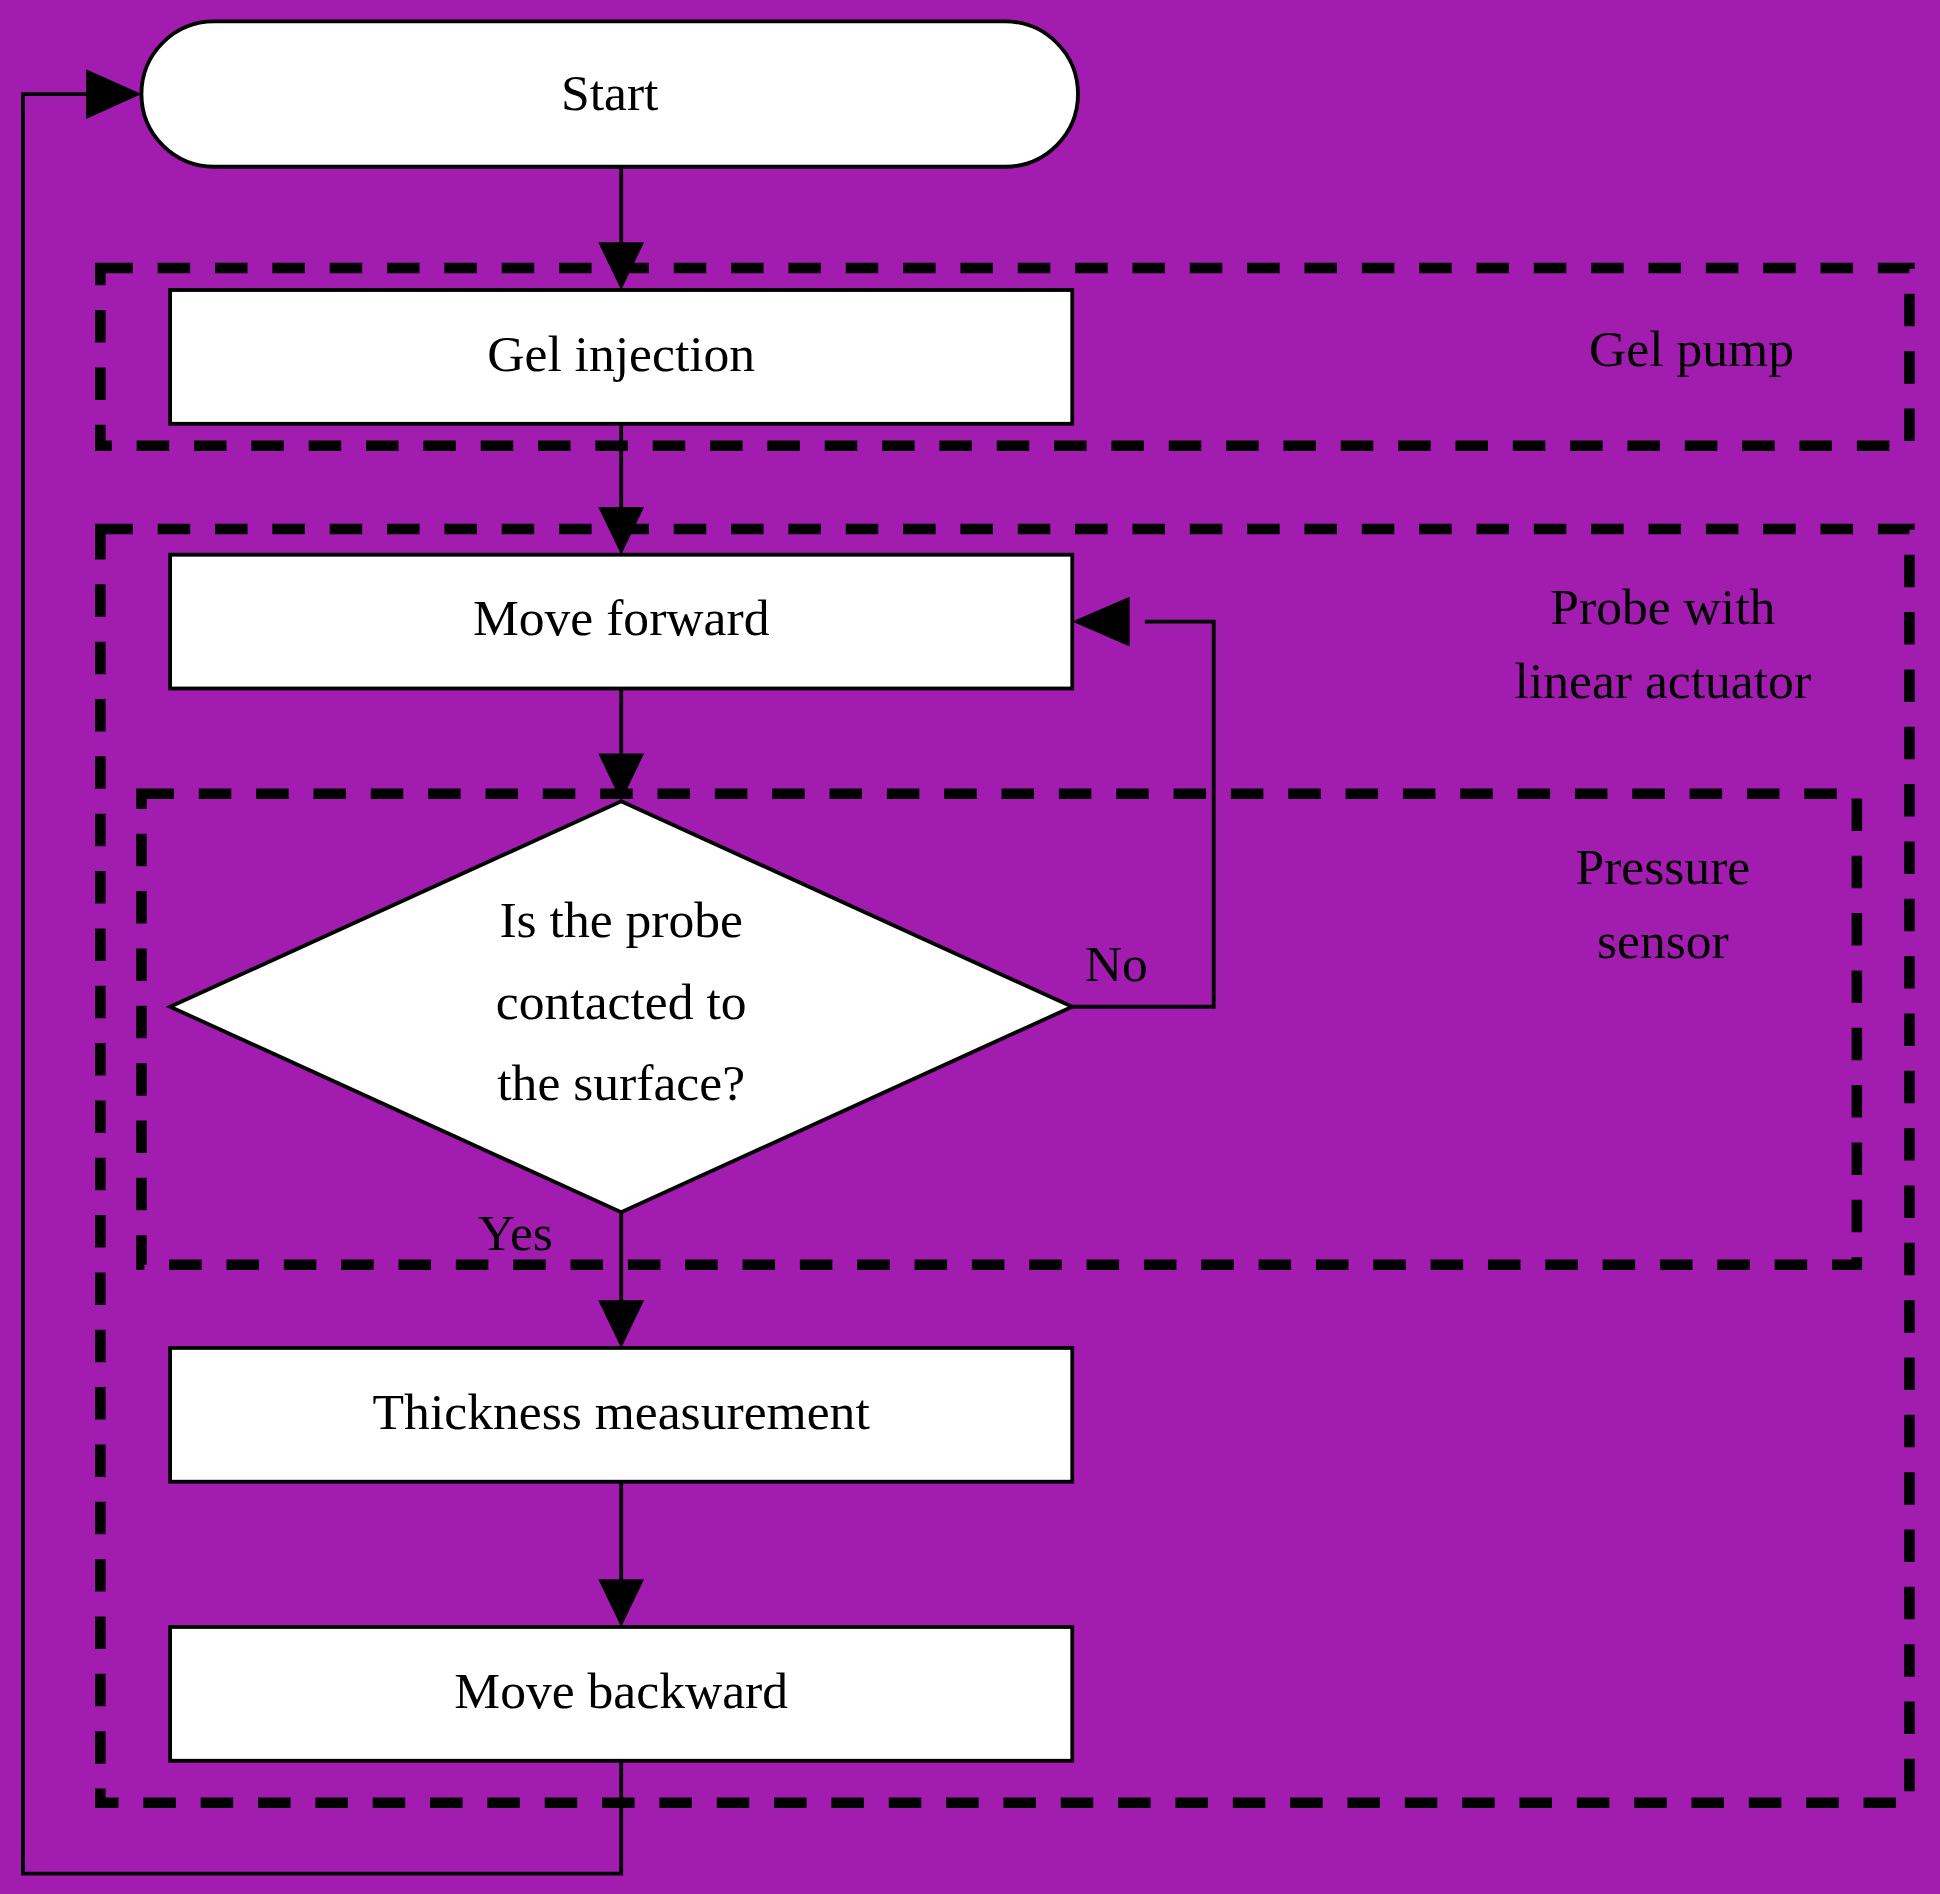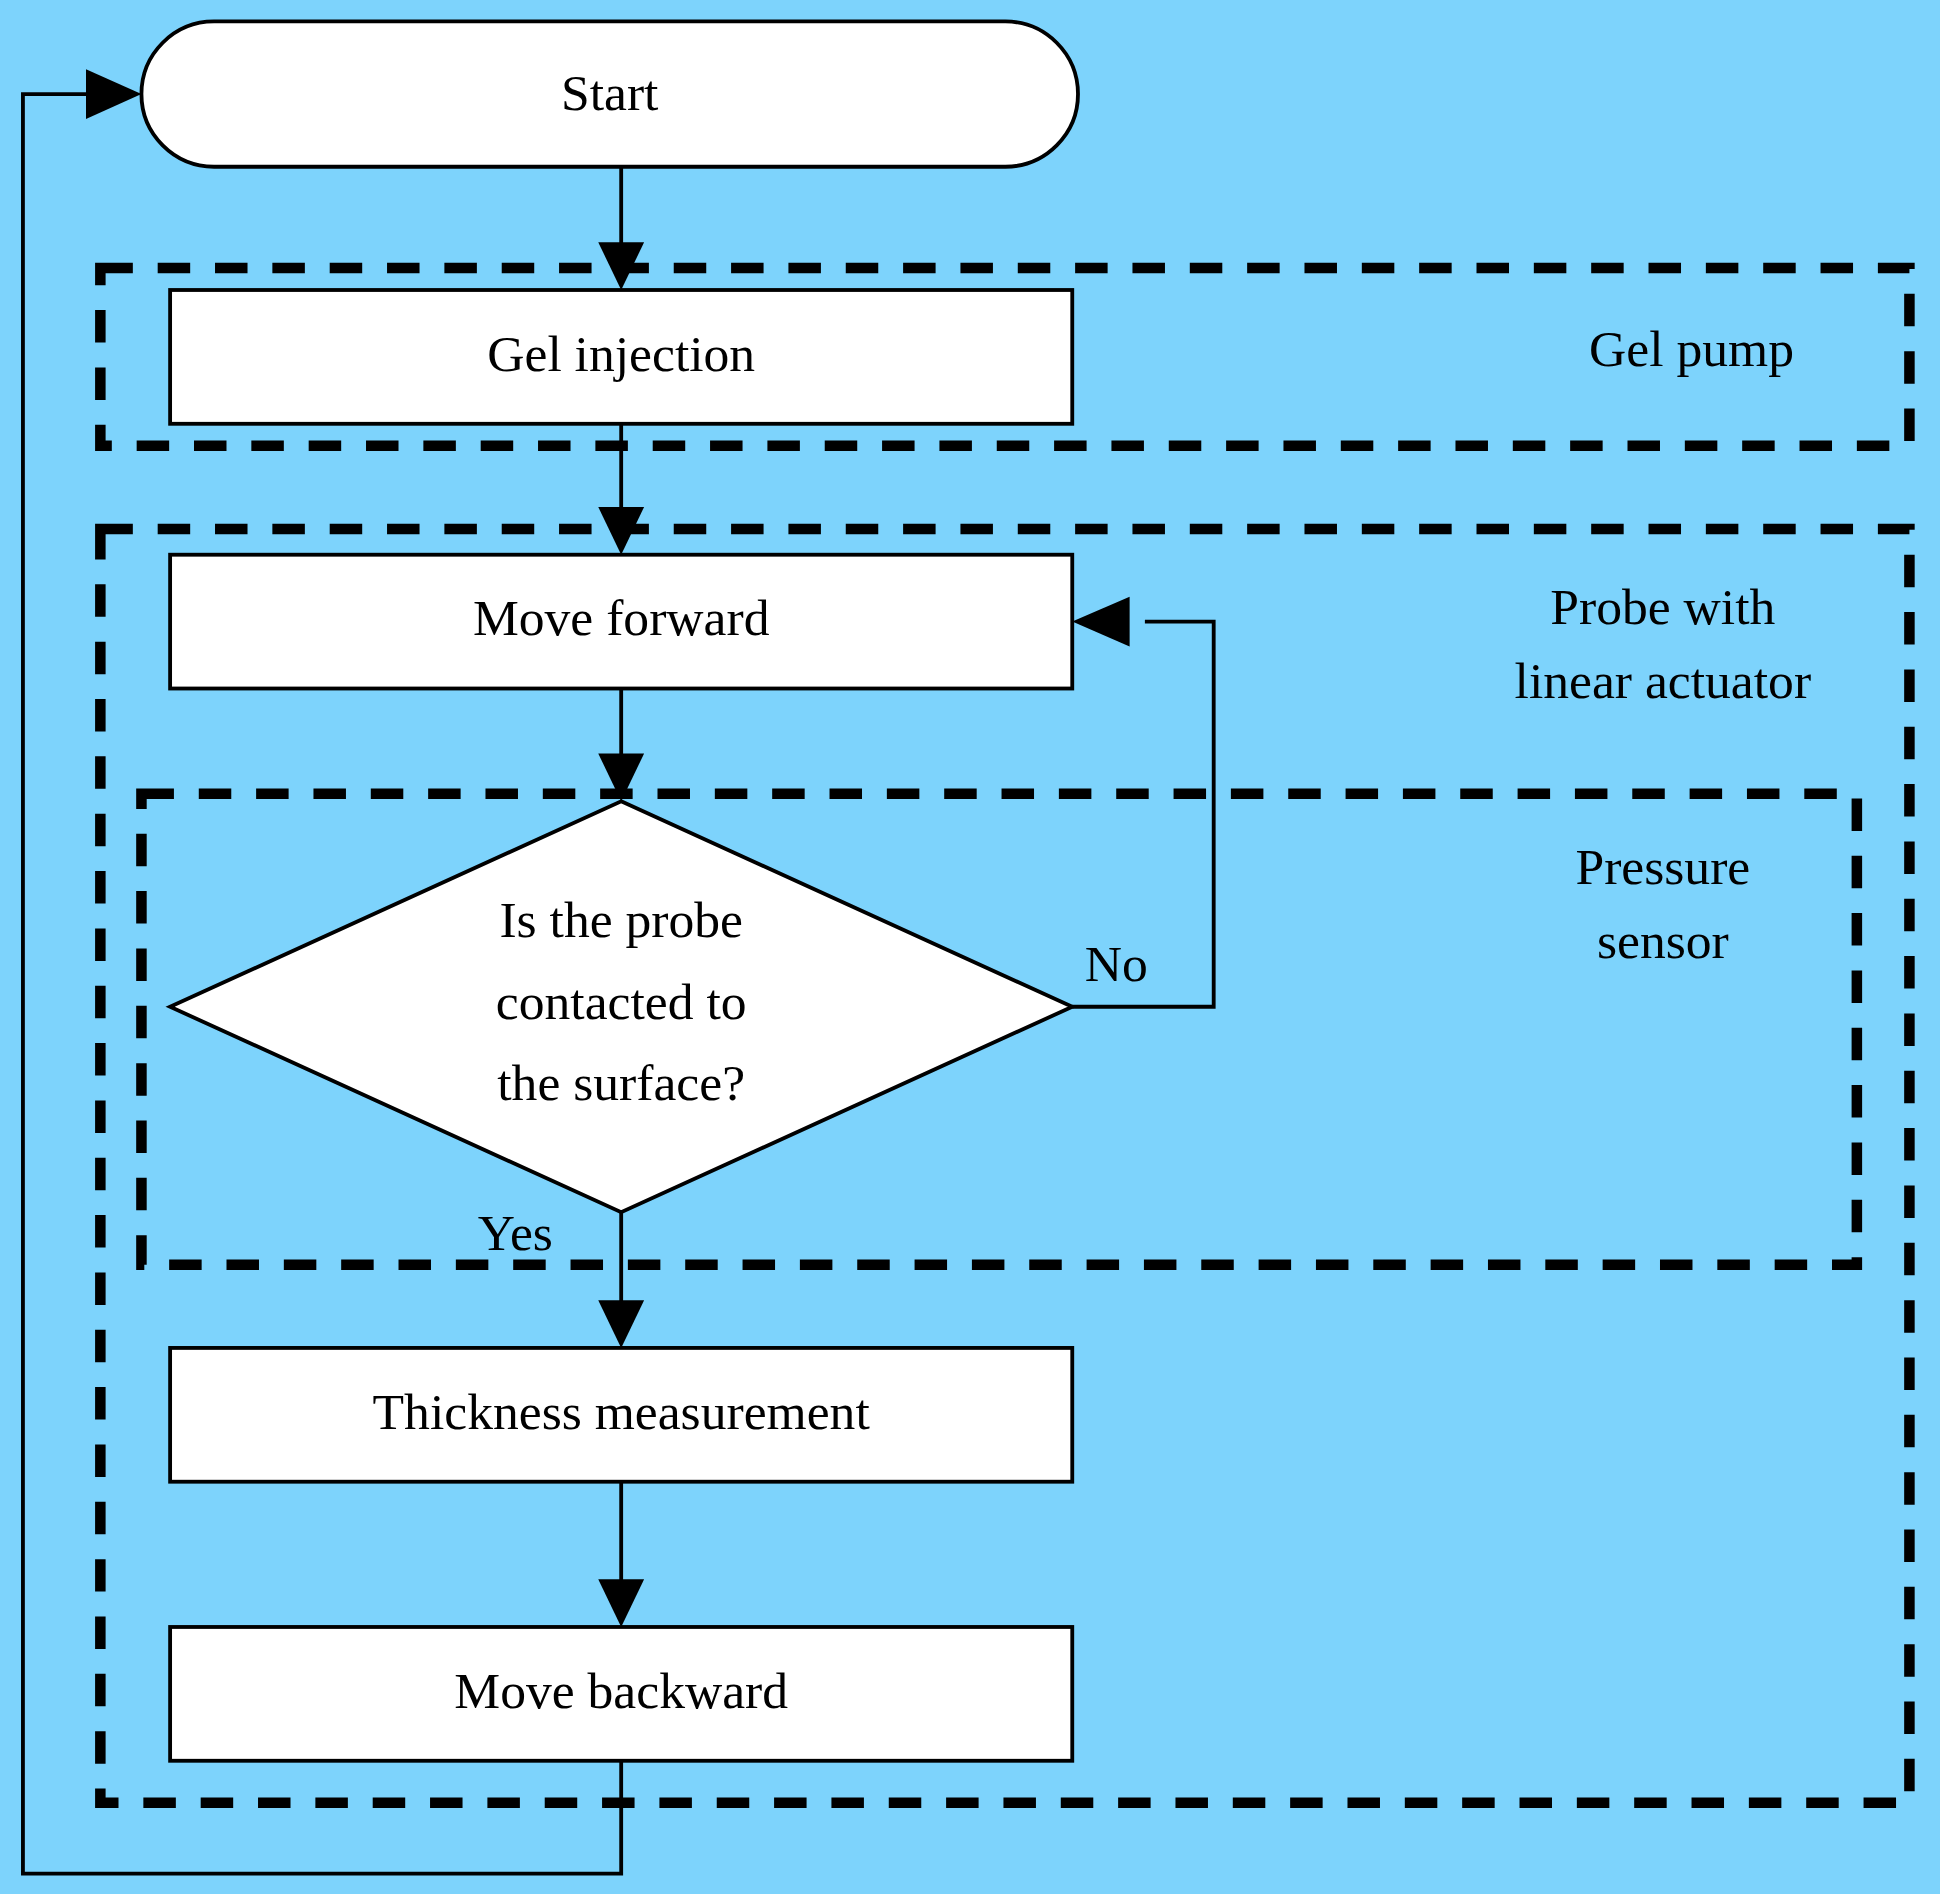--- a/index.html
+++ b/index.html
@@ -4,21 +4,21 @@
 <style>
   html, body {
     margin: 0;
     padding: 0;
     background: #ffffff;
   }
   #stage {
     position: relative;
     width: 1940px;
     height: 1895px;
-    background: #7dd3fc;
+    background: #a21caf;
     font-family: "Liberation Serif", "DejaVu Serif", serif;
     overflow: hidden;
   }
   #flow-svg {
     position: absolute;
     left: 0;
     top: 0;
     width: 1940px;
     height: 1895px;
   }

